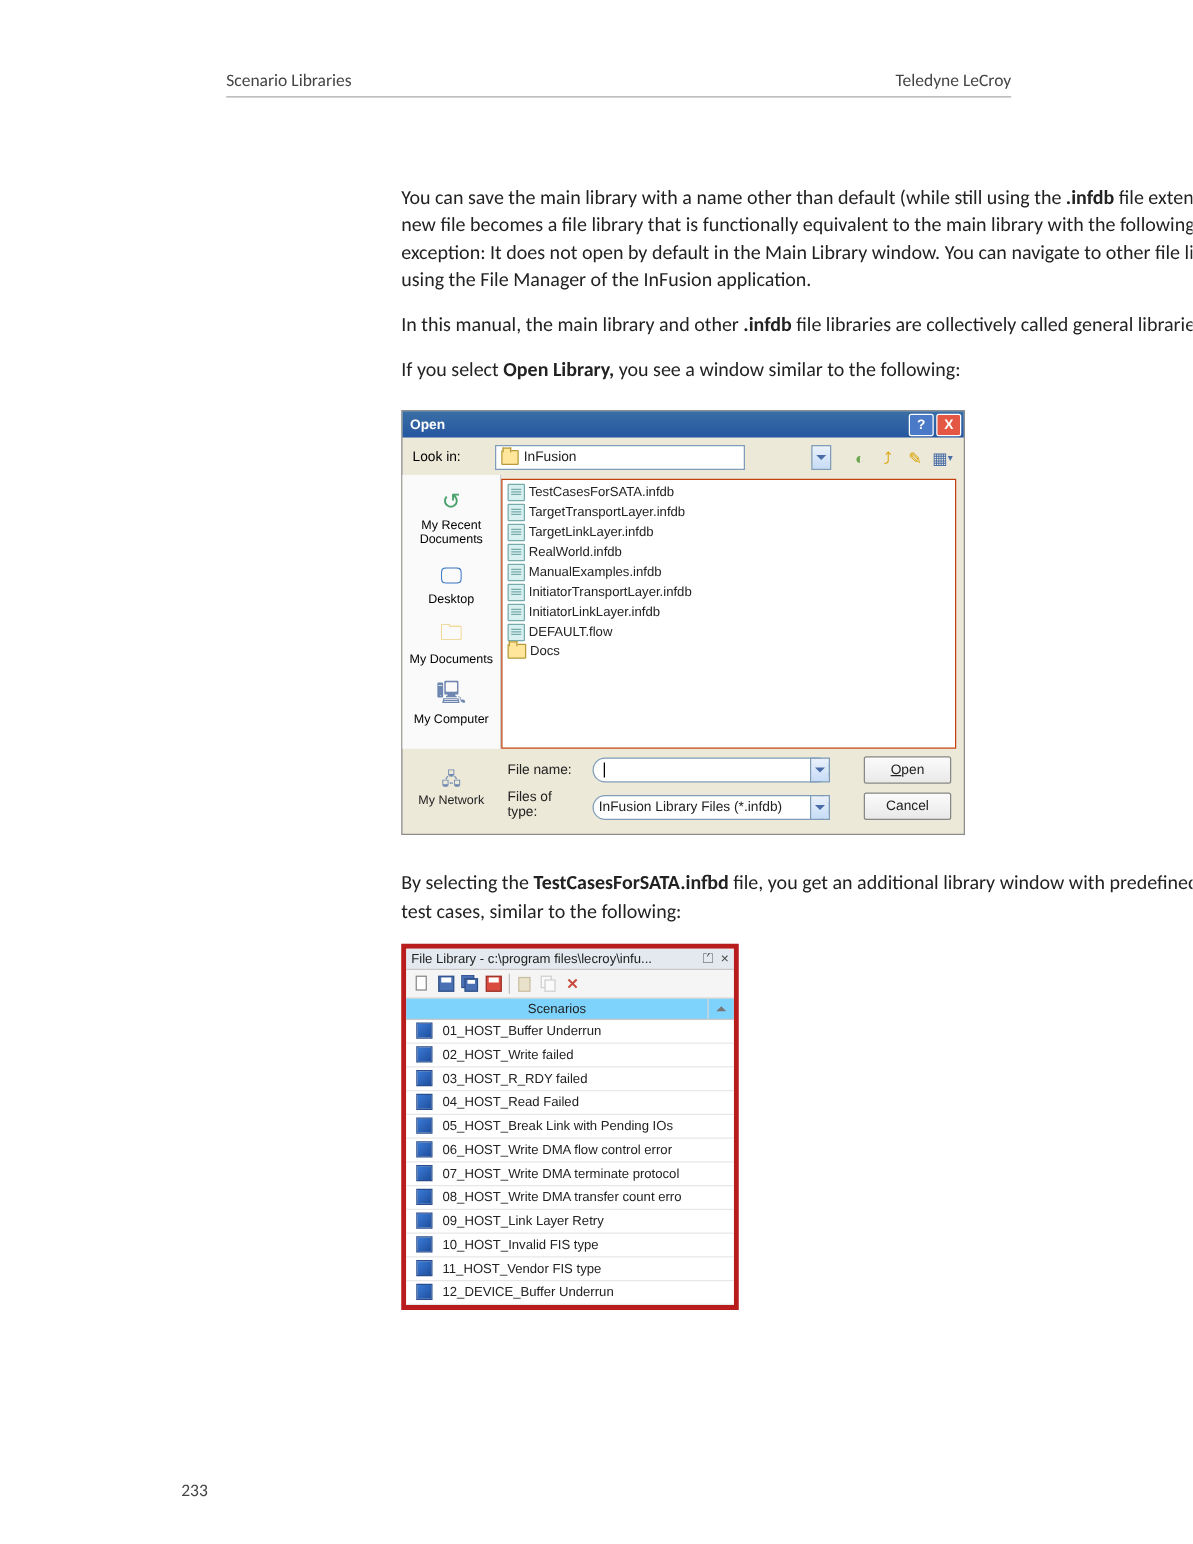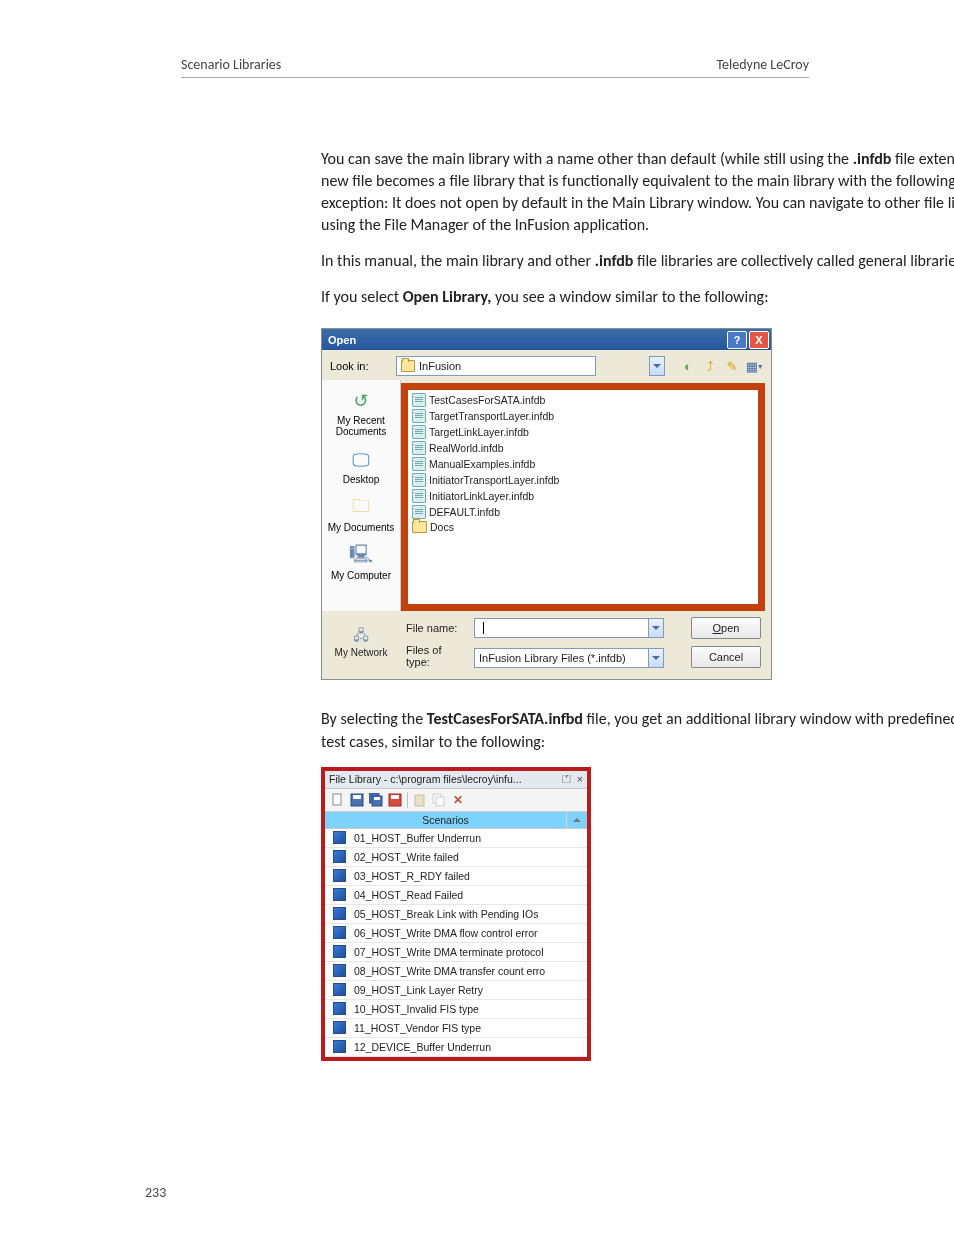--- a/index.html
+++ b/index.html
@@ -34,32 +34,32 @@
 .dlg-body { display: flex; }
 .places { width: 78px; background: #fafafa; border-right: 1px solid #ccc; padding: 6px 0 4px 0; display: flex; flex-direction: column; gap: 6px; }
 .place { text-align: center; font-size: 10px; color: #000; padding: 2px 2px; }
 .place-ico { width: 32px; height: 26px; margin: 0 auto 1px auto; border-radius: 3px; display: flex; align-items: center; justify-content: center; font-size: 18px; }
 .pi-recent { color: #49a06a; }
 .pi-desk { color: #3c78c3; }
 .pi-docs { color: #e8c252; }
 .pi-comp { color: #6d87b0; }
 .pi-net { color: #6d87b0; }
 
-.file-area { flex: 1; background: #fff; border: 7px solid #c2410c; margin: 3px 6px 0 0; min-height: 210px; padding: 2px 4px; }
+.file-area { flex: 1; background: #fff; border: 1px solid #c2410c; margin: 3px 6px 0 0; min-height: 210px; padding: 2px 4px; }
 .file-item { display: flex; align-items: center; gap: 3px; font-size: 10.5px; padding: 1px 0; }
 .file-ico { width: 12px; height: 12px; border: 1px solid #7aa; background: #d7efef; flex: 0 0 auto; border-radius: 1px; position: relative; }
 .file-ico::after { content: ""; position: absolute; left: 2px; top: 3px; right: 2px; height: 1px; background: #7aa; box-shadow: 0 2px 0 #7aa, 0 4px 0 #7aa; }
 .dir-ico { width: 13px; height: 10px; background: #ffe69a; border: 1px solid #b79a3b; border-radius: 1px; flex: 0 0 auto; position: relative; }
 .dir-ico::before { content: ""; position: absolute; top: -3px; left: 0; width: 5px; height: 3px; background: #ffe69a; border: 1px solid #b79a3b; border-bottom: none; }
 
 .dlg-bottom { padding: 6px 8px 6px 0; }
 .bottom-row { display: flex; align-items: center; gap: 6px; margin-bottom: 5px; }
 .bottom-left-spacer { width: 78px; text-align: center; font-size: 10px; }
 .input-combo { flex: 1; position: relative; height: 20px; }
-.input-combo .combo-field { width: 200px; }
+.input-combo .combo-field { width: 200px; border-radius: 10px; }
 .btn { width: 68px; height: 20px; border: 1px solid #888; background: linear-gradient(#fbfbfb,#e9e9e9); border-radius: 2px; font-size: 11px; display: flex; align-items: center; justify-content: center; margin-right: 2px; }
 
 
 .flib { width: 262px; margin: 10px 0 0 140px; border: 4px solid #b91c1c; background: #f5f5f5; font-family: Tahoma, sans-serif; font-size: 11px; }
 .flib-title { display: flex; align-items: center; justify-content: space-between; background: #e4e9ef; padding: 2px 4px; border-bottom: 1px solid #c8c8c8; font-size: 10.5px; }
 .flib-title-btns { display: flex; gap: 6px; color: #444; font-size: 11px; }
 .flib-toolbar { display: flex; gap: 3px; padding: 3px 5px; background: #f5f5f5; align-items: center; border-bottom: 1px solid #d0d0d0; }
 .tb-ico { width: 16px; height: 16px; display: flex; align-items: center; justify-content: center; font-size: 12px; }
 .tb-ico svg { width: 14px; height: 14px; }
 .sep { width: 1px; height: 16px; background: #c0c0c0; margin: 0 1px; }
@@ -168,21 +168,21 @@
           <div class="file-item">
             <span class="file-ico"></span>
             <span>InitiatorTransportLayer.infdb</span>
           </div>
           <div class="file-item">
             <span class="file-ico"></span>
             <span>InitiatorLinkLayer.infdb</span>
           </div>
           <div class="file-item">
             <span class="file-ico"></span>
-            <span>DEFAULT.infdb</span>
+            <span>DEFAULT.flow</span>
           </div>
           <div class="file-item">
             <span class="dir-ico"></span>
             <span>Docs</span>
           </div>
         </div>
     </div>
     <div class="dlg-bottom">
       <div class="bottom-row">
         <div class="bottom-left-spacer">

